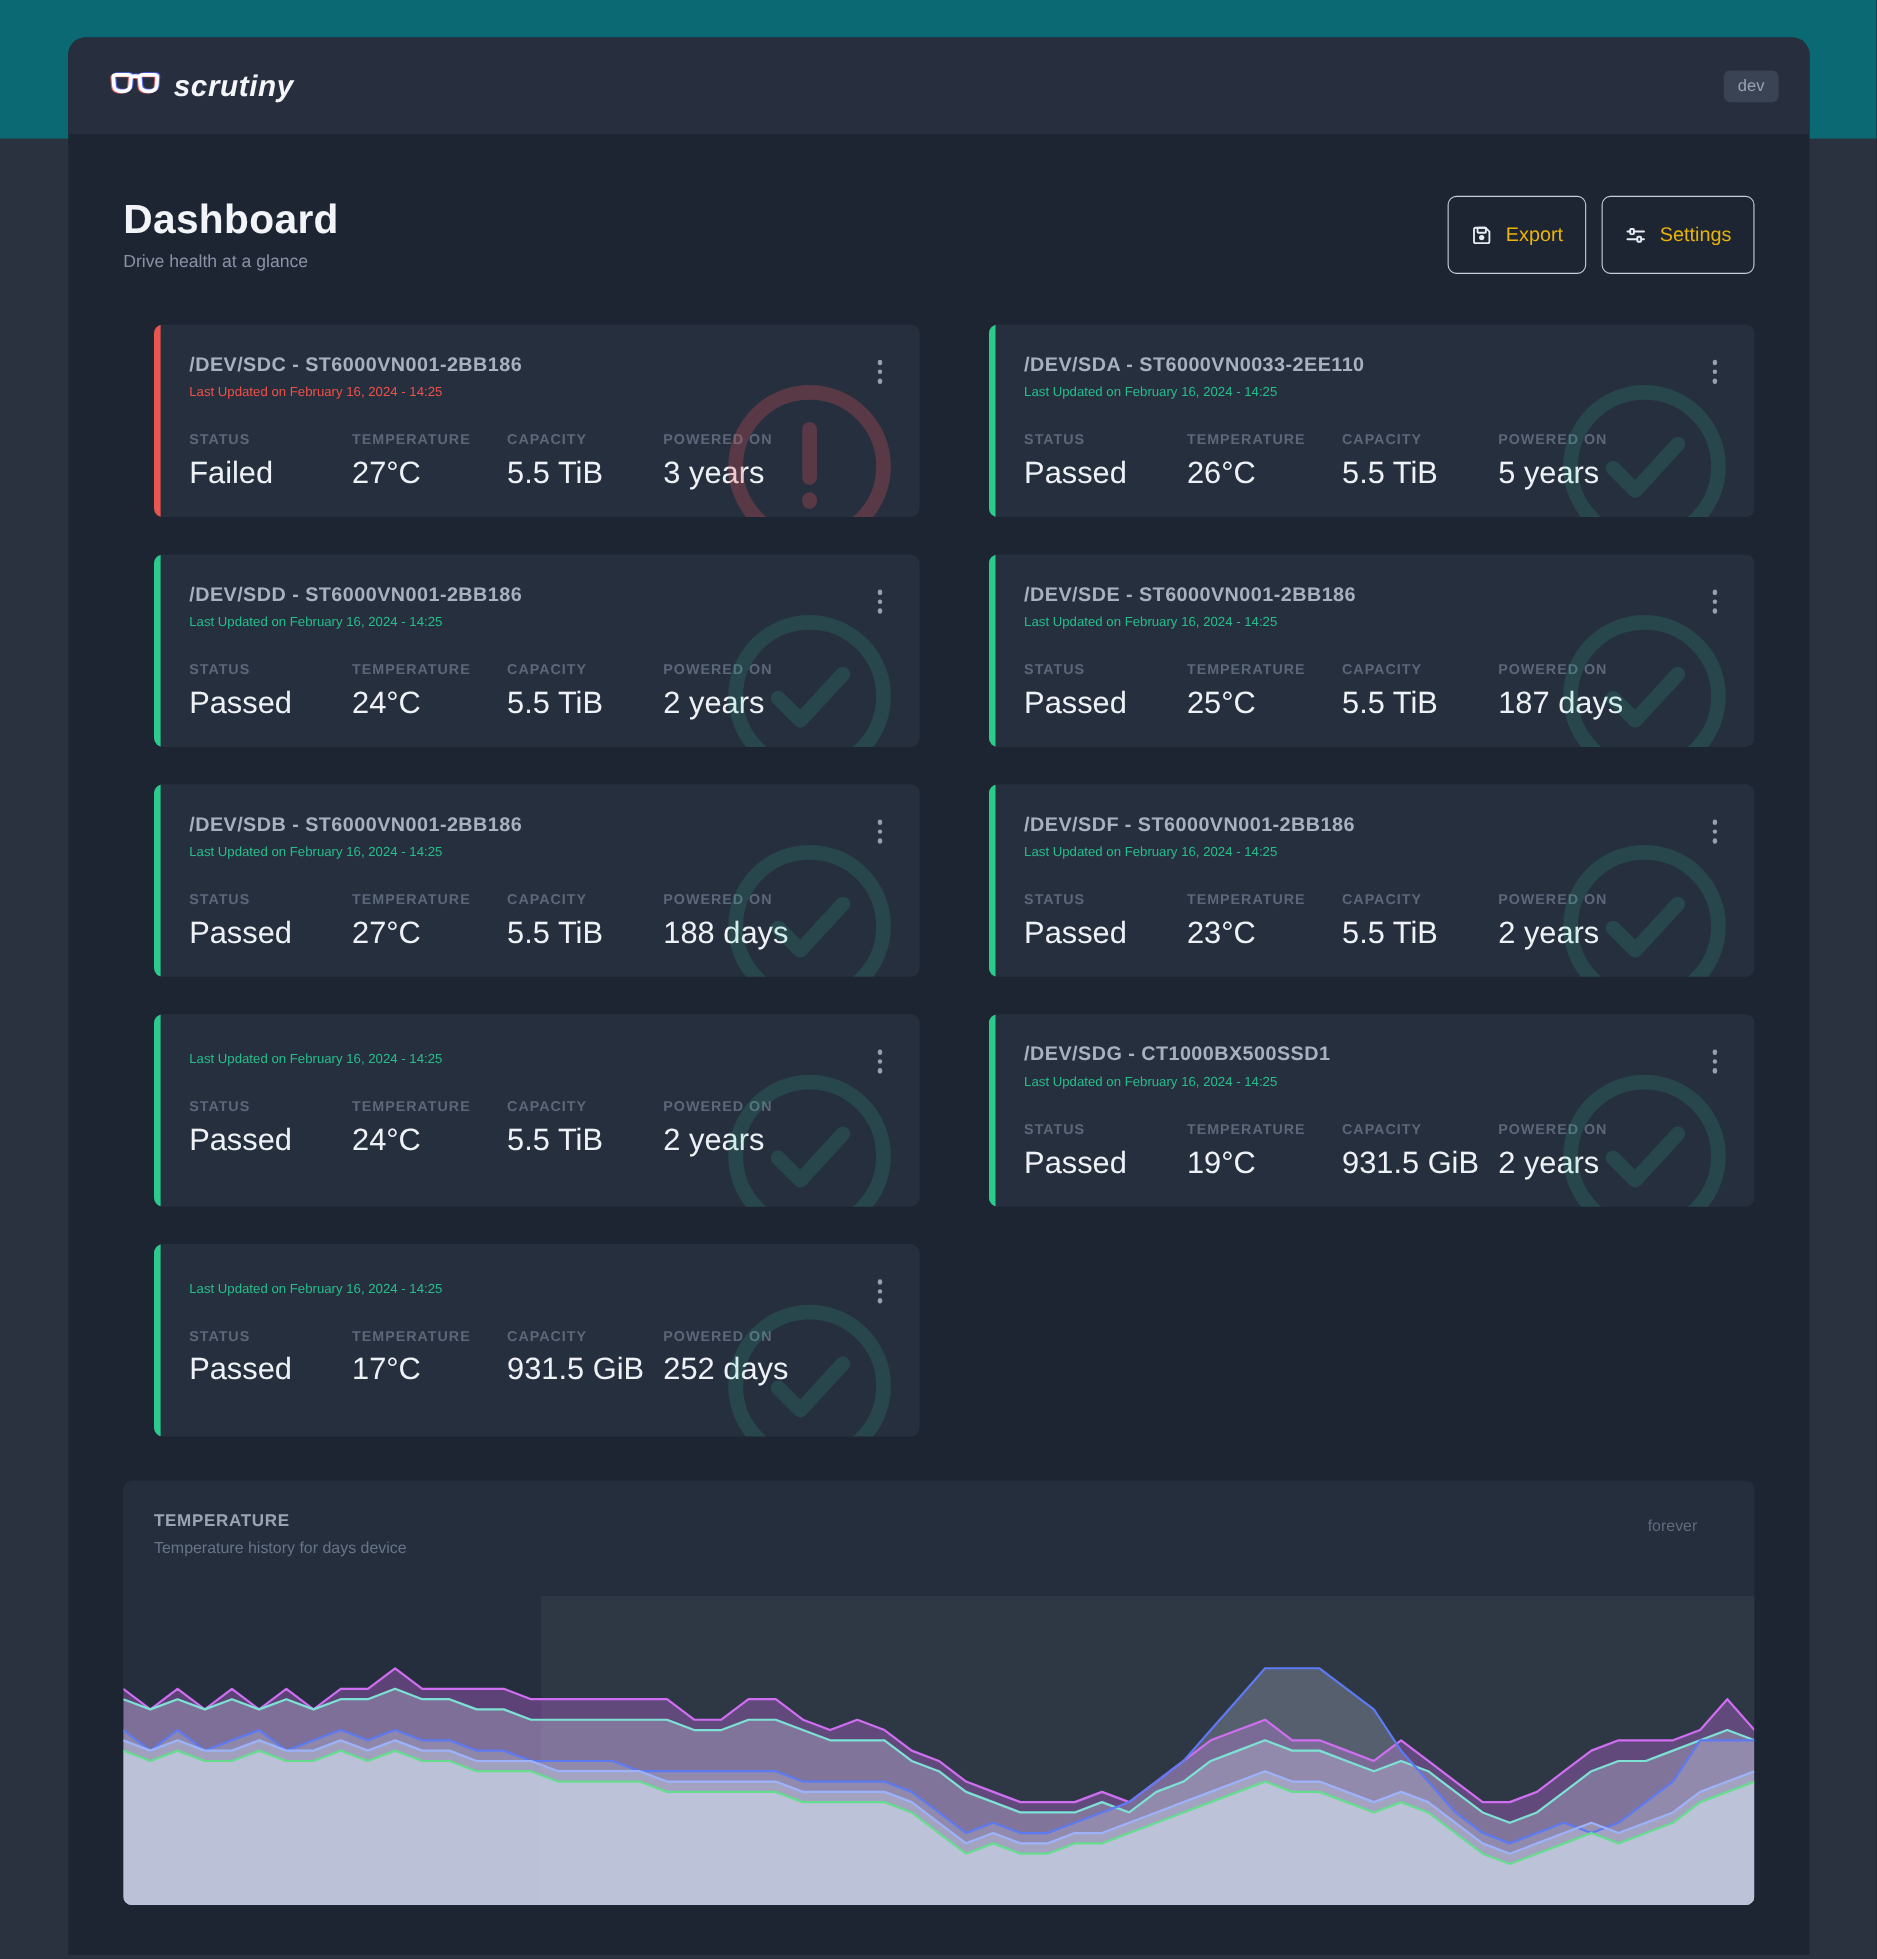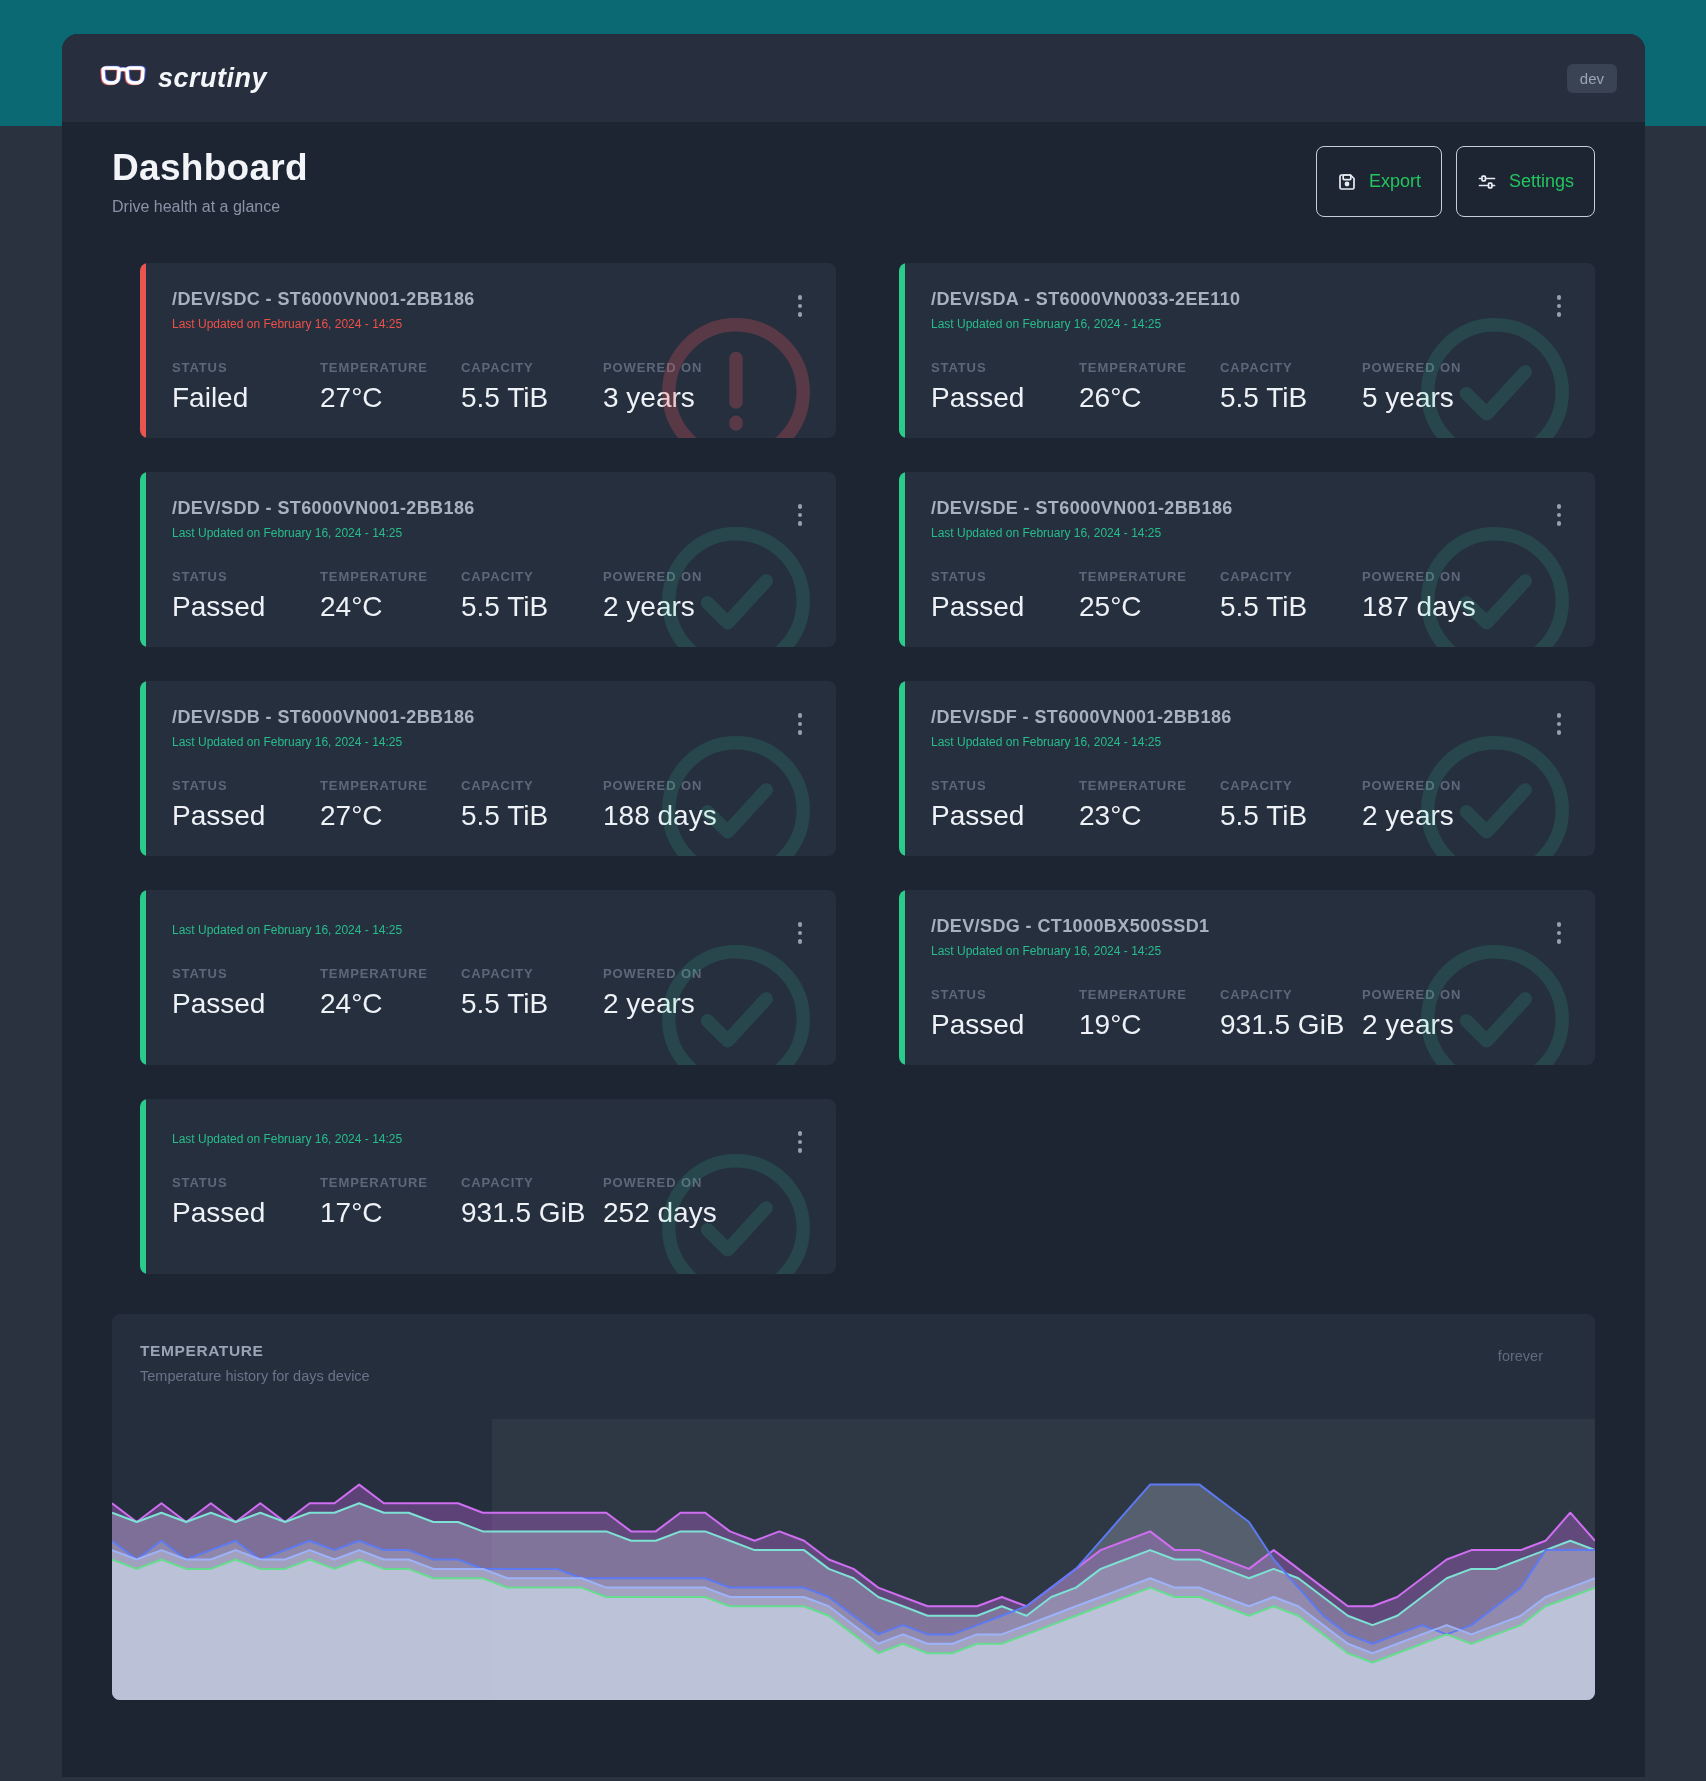--- a/index.html
+++ b/index.html
@@ -22,28 +22,28 @@
     padding:0 28px 0 38px;
   }
   .brand { display:flex; align-items:center; gap:10px; cursor:pointer; }
   .brand-text { color:#f4f6f9; font-size:27px; font-weight:bold; font-style:italic; letter-spacing:0.5px; }
   .env-badge {
     background:#3a4353; color:#9aa4b3; font-size:15px;
     padding:6px 13px; border-radius:6px;
   }
   
   .content { padding:0 50px; }
-  .page-head { margin-top:24px; display:flex; justify-content:space-between; align-items:center; }
+  .page-head { margin-top:56px; display:flex; justify-content:space-between; align-items:center; }
   .page-title { color:#f2f4f8; font-size:37px; font-weight:bold; letter-spacing:0.3px; }
   .page-subtitle { color:#8era; color:#8a93a5; font-size:16px; margin-top:9px; }
   .toolbar { display:flex; gap:14px; }
   .btn {
     display:flex; align-items:center; gap:12px;
     background:transparent; border:1px solid #c7ced9; border-radius:8px;
-    color:#22c55e; font-size:18px; padding:24px 20px; cursor:pointer;
+    color:#eab308; font-size:18px; padding:24px 20px; cursor:pointer;
     font-family:"Liberation Sans", sans-serif;
   }
   .btn svg { display:block; }
   
   .grid {
     margin-top:46px;
     display:grid; grid-template-columns:1fr 1fr;
     column-gap:35px; row-gap:34px;
   }
   .card {

